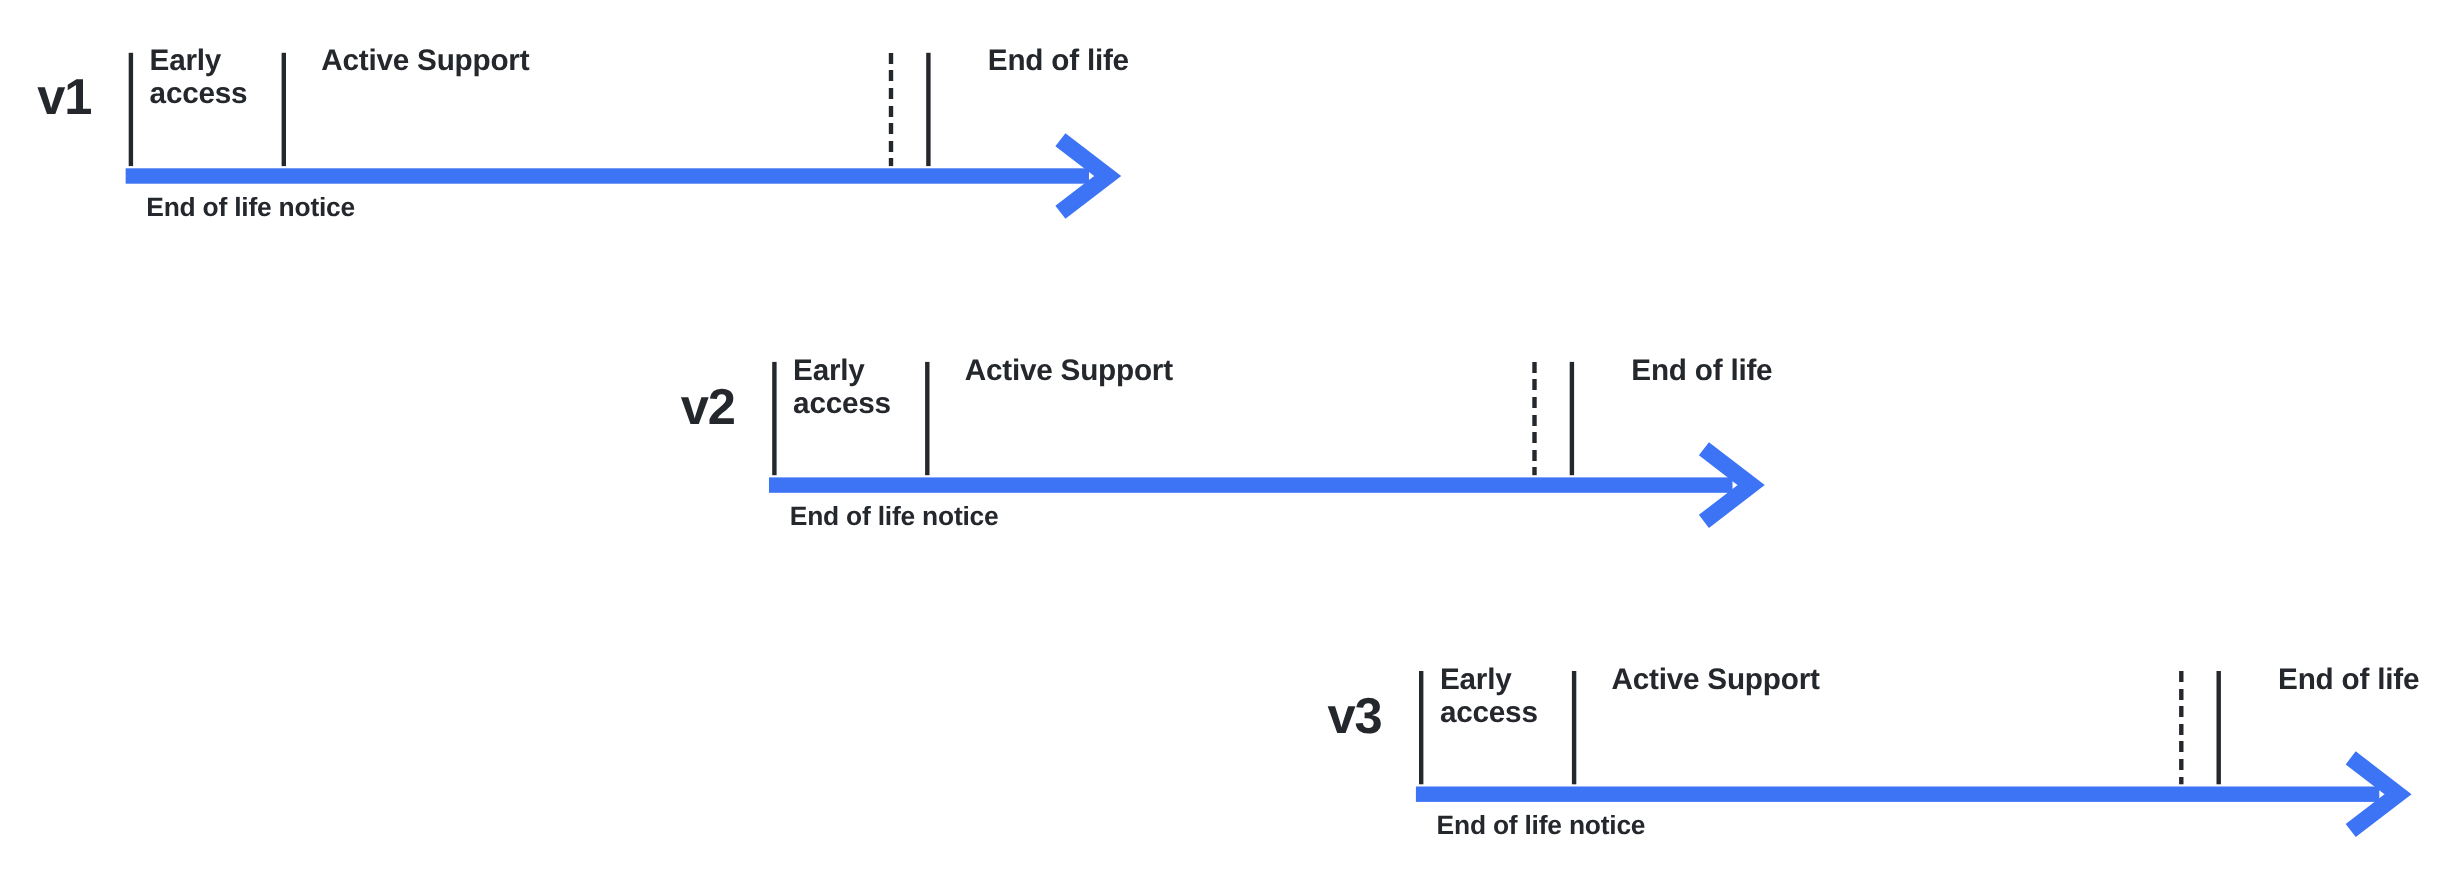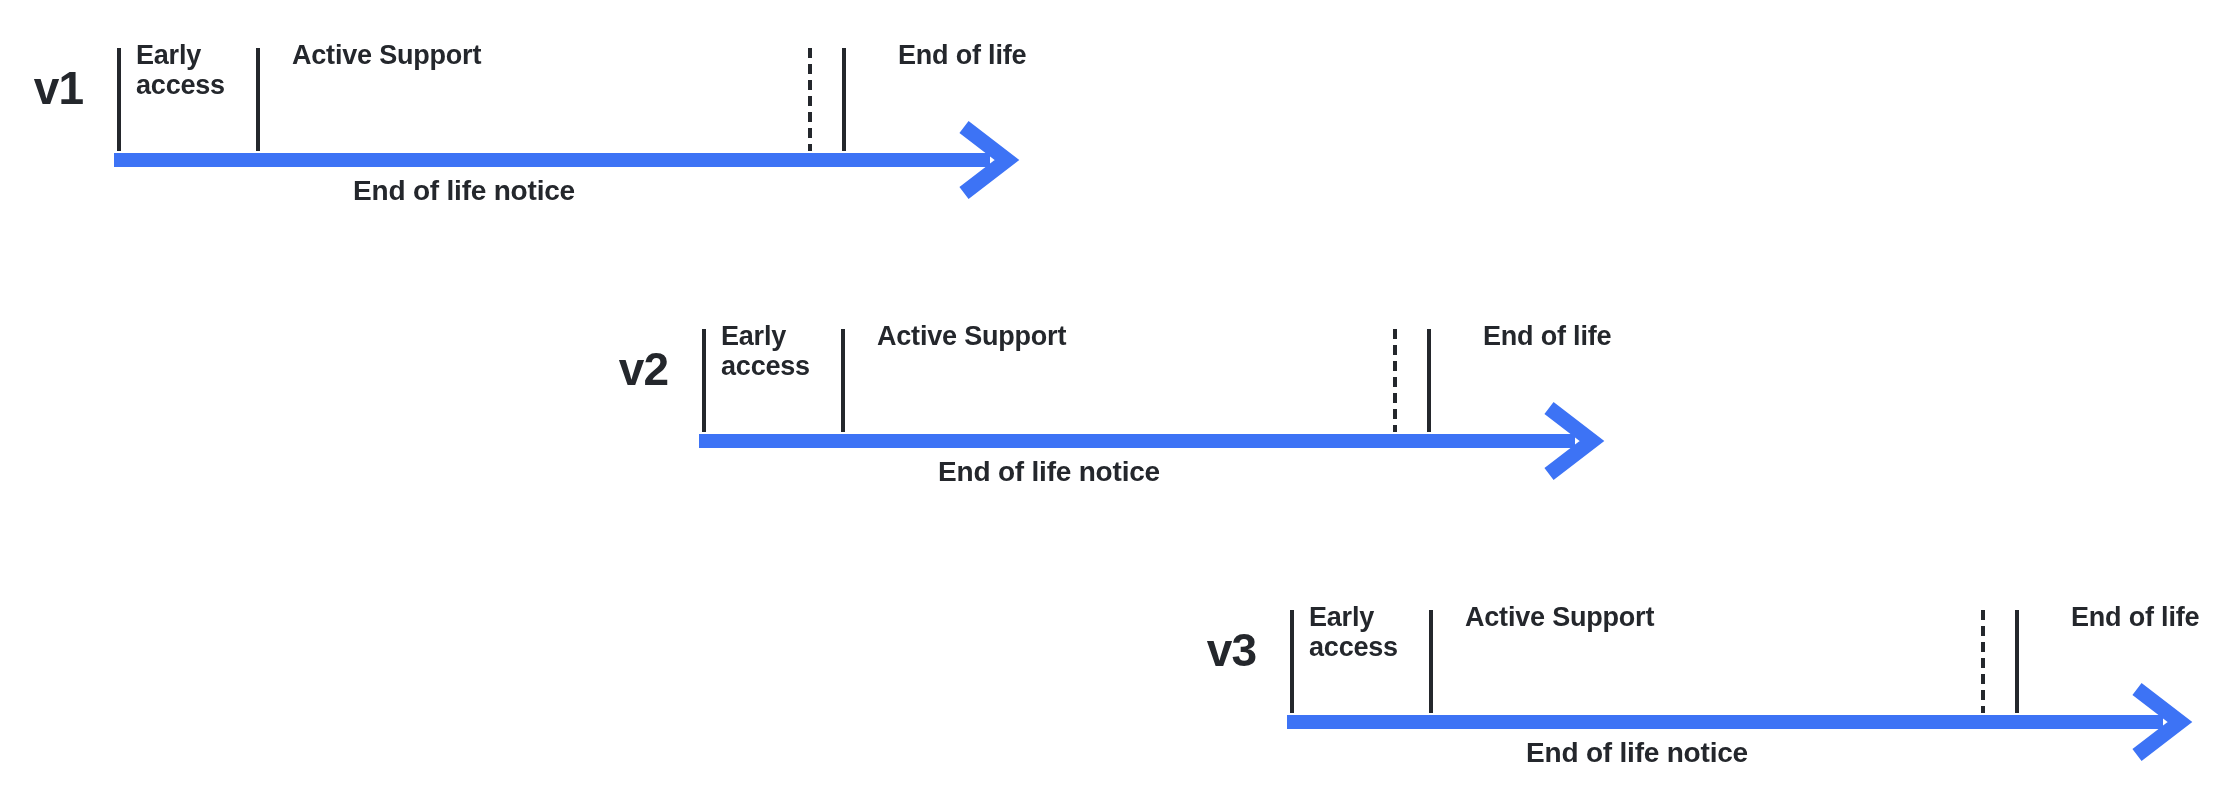--- a/index.html
+++ b/index.html
@@ -78,25 +78,25 @@
   .arrow rect { fill: var(--arrow-blue); }
   .arrow polyline {
     fill: none;
     stroke: var(--arrow-blue);
     stroke-width: 15;
     stroke-linejoin: miter;
     stroke-linecap: butt;
   }
   .notice-label {
     position: absolute;
-    left: 0;
+    left: 16px;
     top: 127px;
     width: 694px;
-    text-align: center;
-    font-size: 28px;
+    text-align: left;
+    font-size: 24px;
     font-weight: 700;
     letter-spacing: -0.2px;
     white-space: nowrap;
     color: var(--ink);
   }
 </style>
 </head>
 <body>
 
 <div class="canvas">

